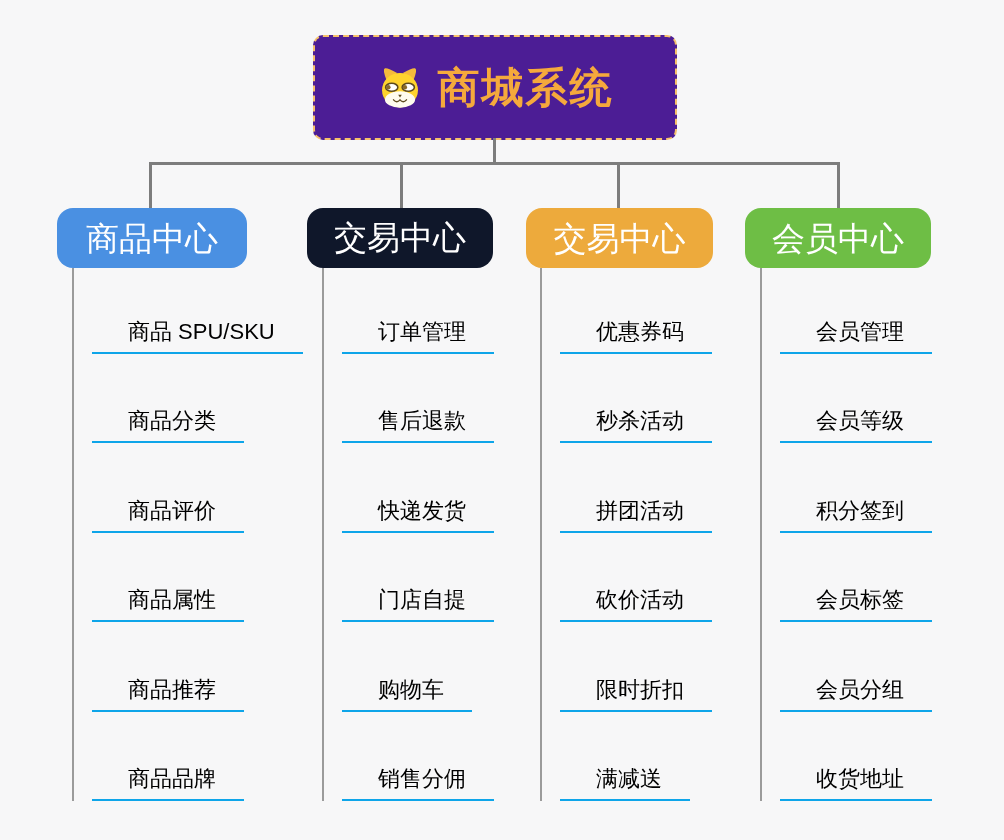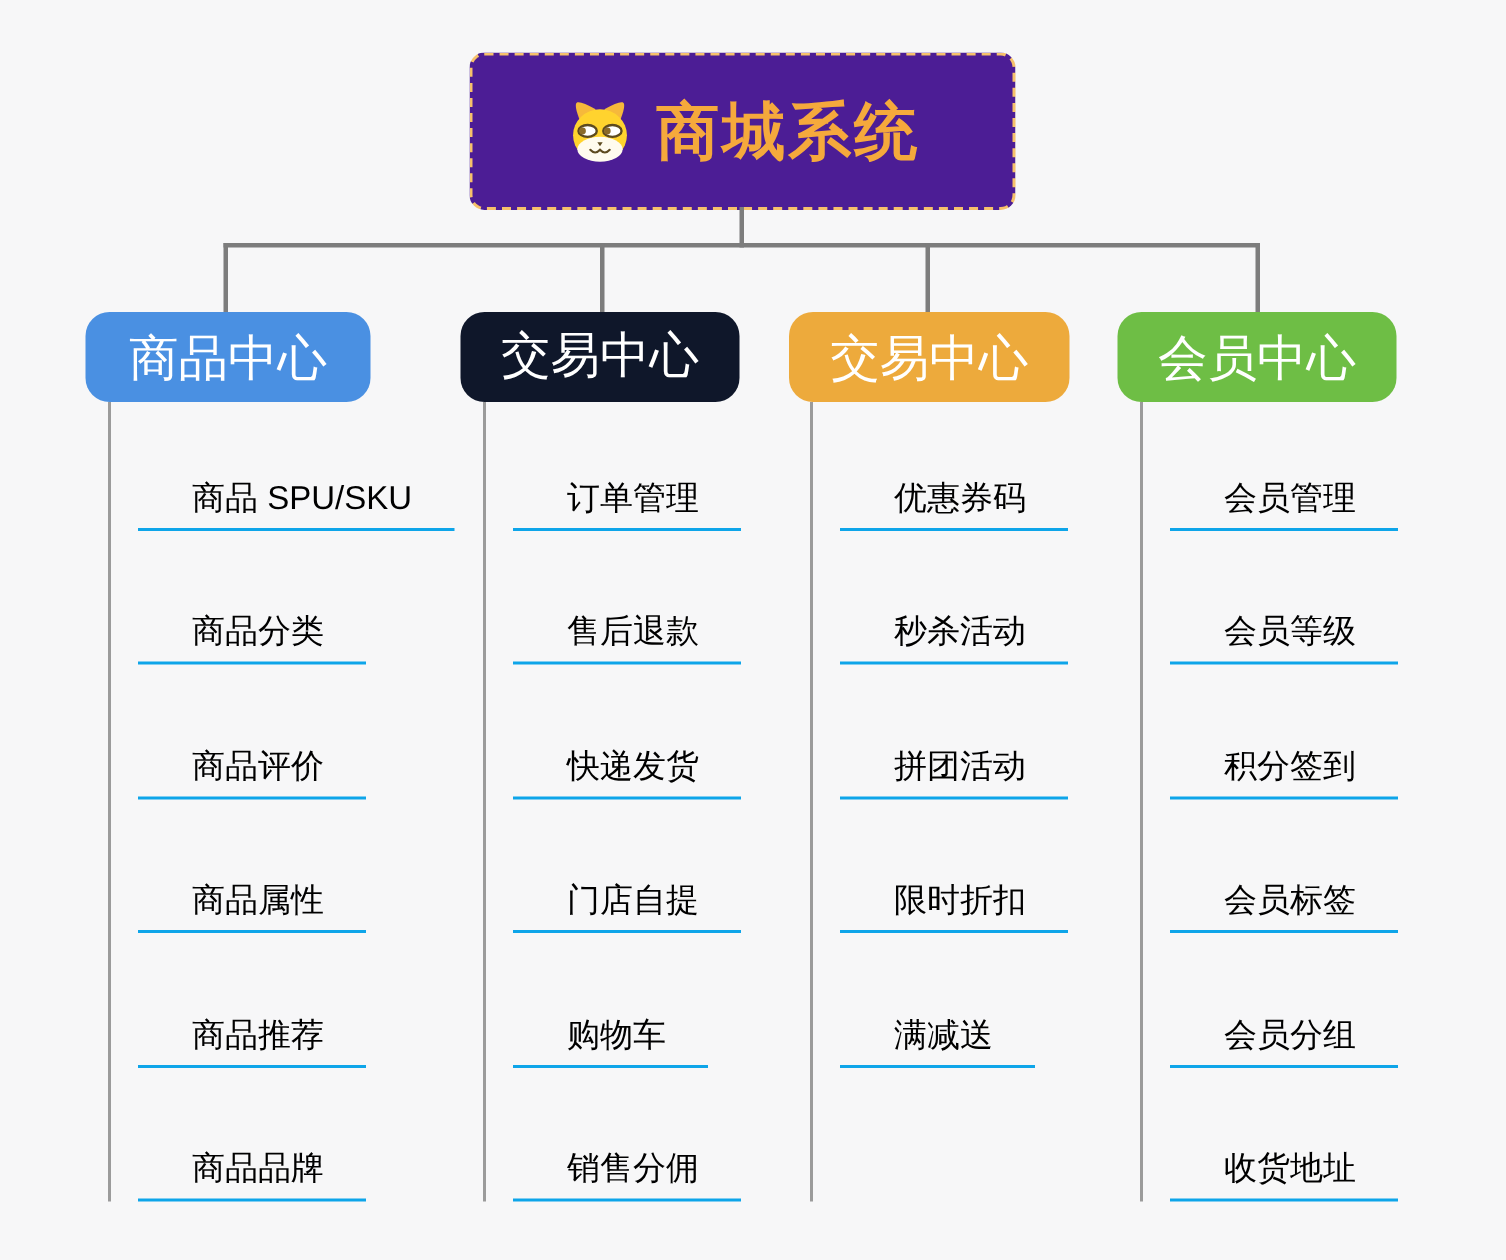--- a/index.html
+++ b/index.html
@@ -120,20 +120,21 @@
     <div class="leaf">快递发货</div>
     <div class="leaf">门店自提</div>
     <div class="leaf">购物车</div>
     <div class="leaf">销售分佣</div>
   </div>
 
   <div class="col" id="col3">
     <div class="leaf">优惠券码</div>
     <div class="leaf">秒杀活动</div>
     <div class="leaf">拼团活动</div>
+    <div class="leaf">砍价活动</div>
     <div class="leaf">限时折扣</div>
     <div class="leaf">满减送</div>
   </div>
 
   <div class="col" id="col4">
     <div class="leaf">会员管理</div>
     <div class="leaf">会员等级</div>
     <div class="leaf">积分签到</div>
     <div class="leaf">会员标签</div>
     <div class="leaf">会员分组</div>

